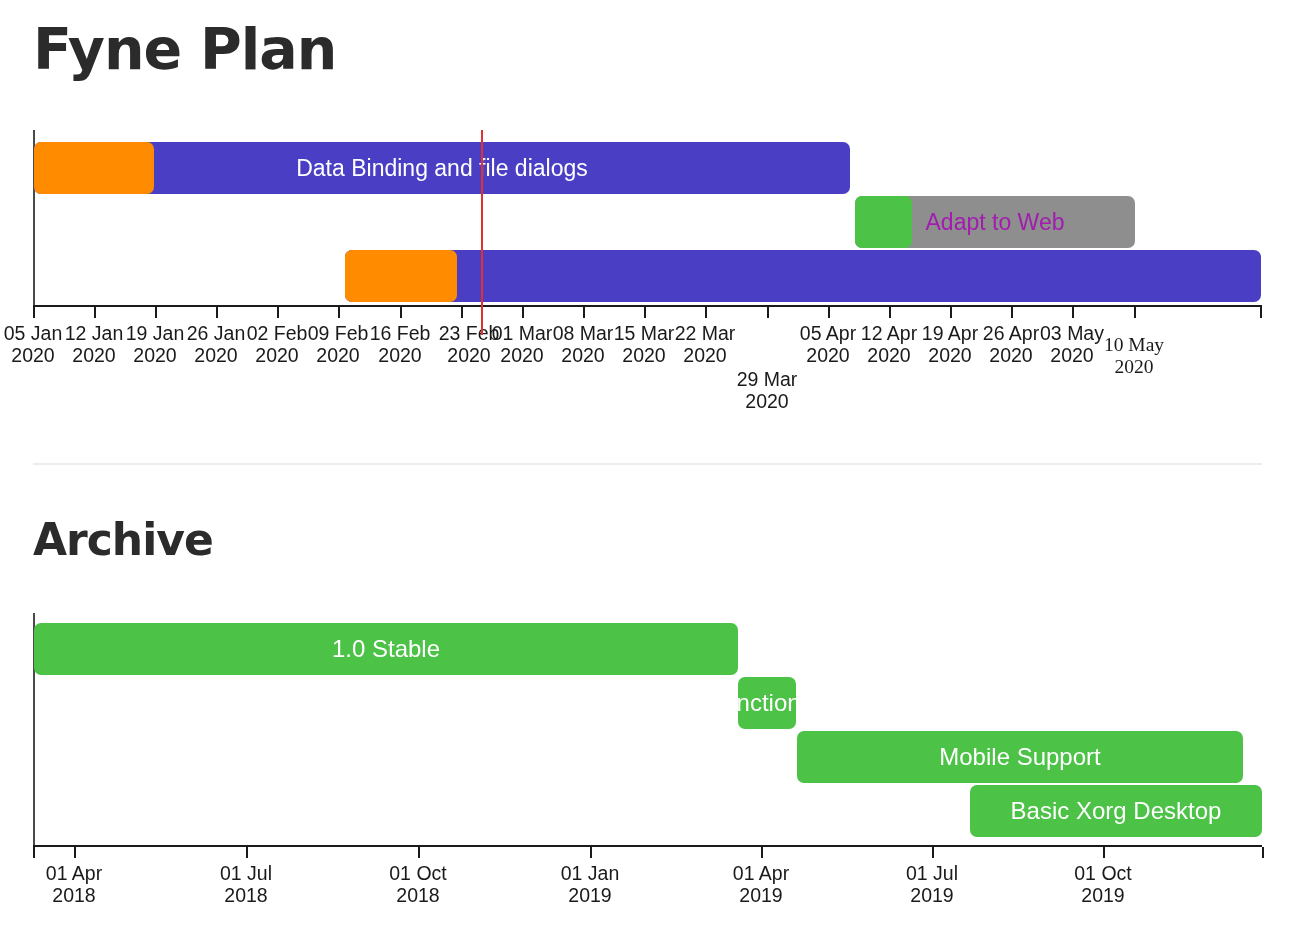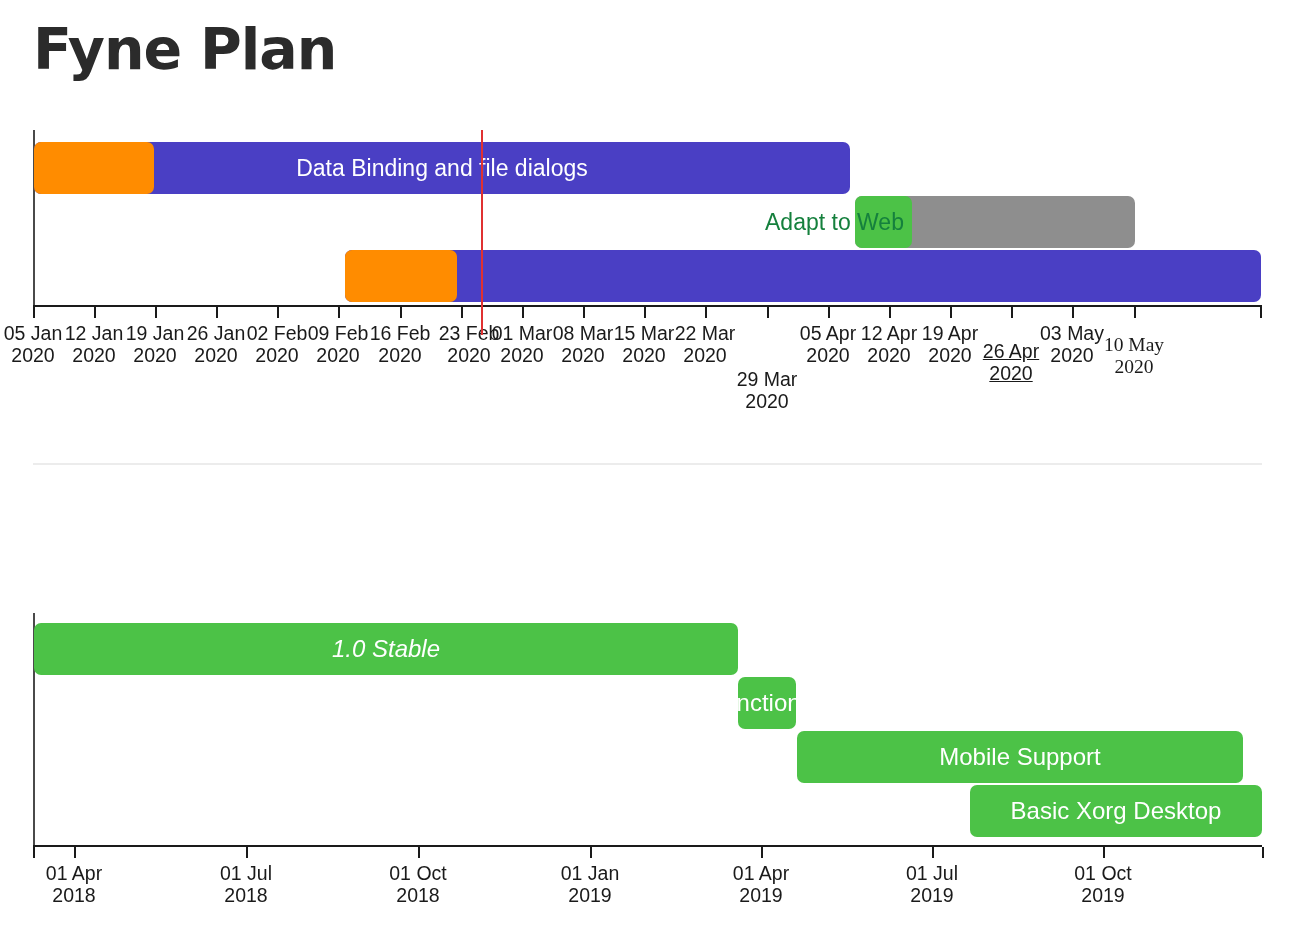--- a/index.html
+++ b/index.html
@@ -164,40 +164,41 @@
         <div class="tick-label" style="left: 705px; top: 192px;"><span>22 Mar</span><span class="l2">2020</span></div>
         <div class="tick" style="left: 767px; top: 177px; height: 11px;"></div>
         <div class="tick-label" style="left: 767px; top: 192px; margin-top: 46px;"><span>29 Mar</span><span class="l2">2020</span></div>
         <div class="tick" style="left: 828px; top: 177px; height: 11px;"></div>
         <div class="tick-label" style="left: 828px; top: 192px;"><span>05 Apr</span><span class="l2">2020</span></div>
         <div class="tick" style="left: 889px; top: 177px; height: 11px;"></div>
         <div class="tick-label" style="left: 889px; top: 192px;"><span>12 Apr</span><span class="l2">2020</span></div>
         <div class="tick" style="left: 950px; top: 177px; height: 11px;"></div>
         <div class="tick-label" style="left: 950px; top: 192px;"><span>19 Apr</span><span class="l2">2020</span></div>
         <div class="tick" style="left: 1011px; top: 177px; height: 11px;"></div>
-        <div class="tick-label" style="left: 1011px; top: 210px; text-decoration: underline;"><span>26 Apr</span><span class="l2">2020</span></div>
+        <div class="tick-label" style="left: 1011px; top: 192px;"><span>26 Apr</span><span class="l2">2020</span></div>
         <div class="tick" style="left: 1072px; top: 177px; height: 11px;"></div>
         <div class="tick-label" style="left: 1072px; top: 192px;"><span>03 May</span><span class="l2">2020</span></div>
         <div class="tick" style="left: 1134px; top: 177px; height: 11px;"></div>
         <div class="tick-label" style="left: 1134px; top: 204px; font-family: Liberation Serif, serif;"><span>10 May</span><span class="l2">2020</span></div>
         <div class="tick" style="left: 1260px; top: 177px; height: 11px;"></div>
         <div class="bar" style="left: 34px; top: 12px; width: 816px; height: 52px; background: rgb(74, 63, 196); z-index: 10;"></div>
         <div class="bar" style="left: 34px; top: 12px; width: 120px; height: 52px; background: rgb(255, 140, 0); z-index: 11;"></div>
         <div style="position: absolute; left: 212px; top: 24px; width: 460px; text-align: center; color: rgb(255, 255, 255); font-size: 23px; line-height: 28px; white-space: nowrap; z-index: 30;">Data Binding and file dialogs</div>
         <div class="bar" style="left: 855px; top: 66px; width: 280px; height: 52px; background: rgb(142, 142, 142); z-index: 10;"></div>
         <div class="bar" style="left: 855px; top: 66px; width: 57px; height: 52px; background: rgb(76, 194, 71); z-index: 11;"></div>
-        <div style="position: absolute; left: 765px; top: 78px; width: 460px; text-align: left; color: #15803d; font-size: 23px; line-height: 28px; white-space: nowrap; z-index: 30;">Adapt to Web</div>
+        <div style="position: absolute; left: 765px; top: 78px; width: 460px; text-align: center; color: #a21caf; font-size: 23px; line-height: 28px; white-space: nowrap; z-index: 30;">Adapt to Web</div>
         <div class="bar" style="left: 345px; top: 120px; width: 916px; height: 52px; background: rgb(74, 63, 196); z-index: 10;"></div>
         <div class="bar" style="left: 345px; top: 120px; width: 112px; height: 52px; background: rgb(255, 140, 0); z-index: 11;"></div>
         <div class="today-line" style="left: 481px; top: 0px; height: 205px; background: rgb(224, 49, 49); z-index: 40;"></div>
       </div>
   </div>
 
   <div class="divider"></div>
 
+  <h1 class="section-title" id="title-archive">Archive</h1>
 
   <div class="chart" id="chart-archive">
     <div class="plot-area" id="archive-plot">
         <div class="axis-y" style="left: 33px; top: 0px; height: 232px;"></div>
         <div class="axis-x" style="left: 33px; top: 232px; width: 1229px;"></div>
         <div class="tick" style="left: 33px; top: 234px; height: 11px;"></div>
         <div class="tick" style="left: 74px; top: 234px; height: 11px;"></div>
         <div class="tick" style="left: 246px; top: 234px; height: 11px;"></div>
         <div class="tick" style="left: 418px; top: 234px; height: 11px;"></div>
         <div class="tick" style="left: 590px; top: 234px; height: 11px;"></div>
@@ -205,21 +206,21 @@
         <div class="tick" style="left: 932px; top: 234px; height: 11px;"></div>
         <div class="tick" style="left: 1103px; top: 234px; height: 11px;"></div>
         <div class="tick" style="left: 1262px; top: 234px; height: 11px;"></div>
         <div class="tick-label" style="left: 74px; top: 249px;"><span>01 Apr</span><span class="l2">2018</span></div>
         <div class="tick-label" style="left: 246px; top: 249px;"><span>01 Jul</span><span class="l2">2018</span></div>
         <div class="tick-label" style="left: 418px; top: 249px;"><span>01 Oct</span><span class="l2">2018</span></div>
         <div class="tick-label" style="left: 590px; top: 249px;"><span>01 Jan</span><span class="l2">2019</span></div>
         <div class="tick-label" style="left: 761px; top: 249px;"><span>01 Apr</span><span class="l2">2019</span></div>
         <div class="tick-label" style="left: 932px; top: 249px;"><span>01 Jul</span><span class="l2">2019</span></div>
         <div class="tick-label" style="left: 1103px; top: 249px;"><span>01 Oct</span><span class="l2">2019</span></div>
-        <div class="bar bar-archive" style="left: 34px; top: 10px; width: 704px; height: 52px; background: rgb(76, 194, 71); font-style: italic;">
+        <div class="bar bar-archive" style="left: 34px; top: 10px; width: 704px; height: 52px; background: rgb(76, 194, 71);">
           <span class="bar-label">1.0 Stable</span>
         </div>
         <div class="bar bar-archive" style="left: 738px; top: 64px; width: 58px; height: 52px; background: rgb(76, 194, 71);">
           <span class="bar-label">Fully functional Web</span>
         </div>
         <div class="bar bar-archive" style="left: 797px; top: 118px; width: 446px; height: 52px; background: rgb(76, 194, 71);">
           <span class="bar-label">Mobile Support</span>
         </div>
         <div class="bar bar-archive" style="left: 970px; top: 172px; width: 292px; height: 52px; background: rgb(76, 194, 71);">
           <span class="bar-label">Basic Xorg Desktop</span>

